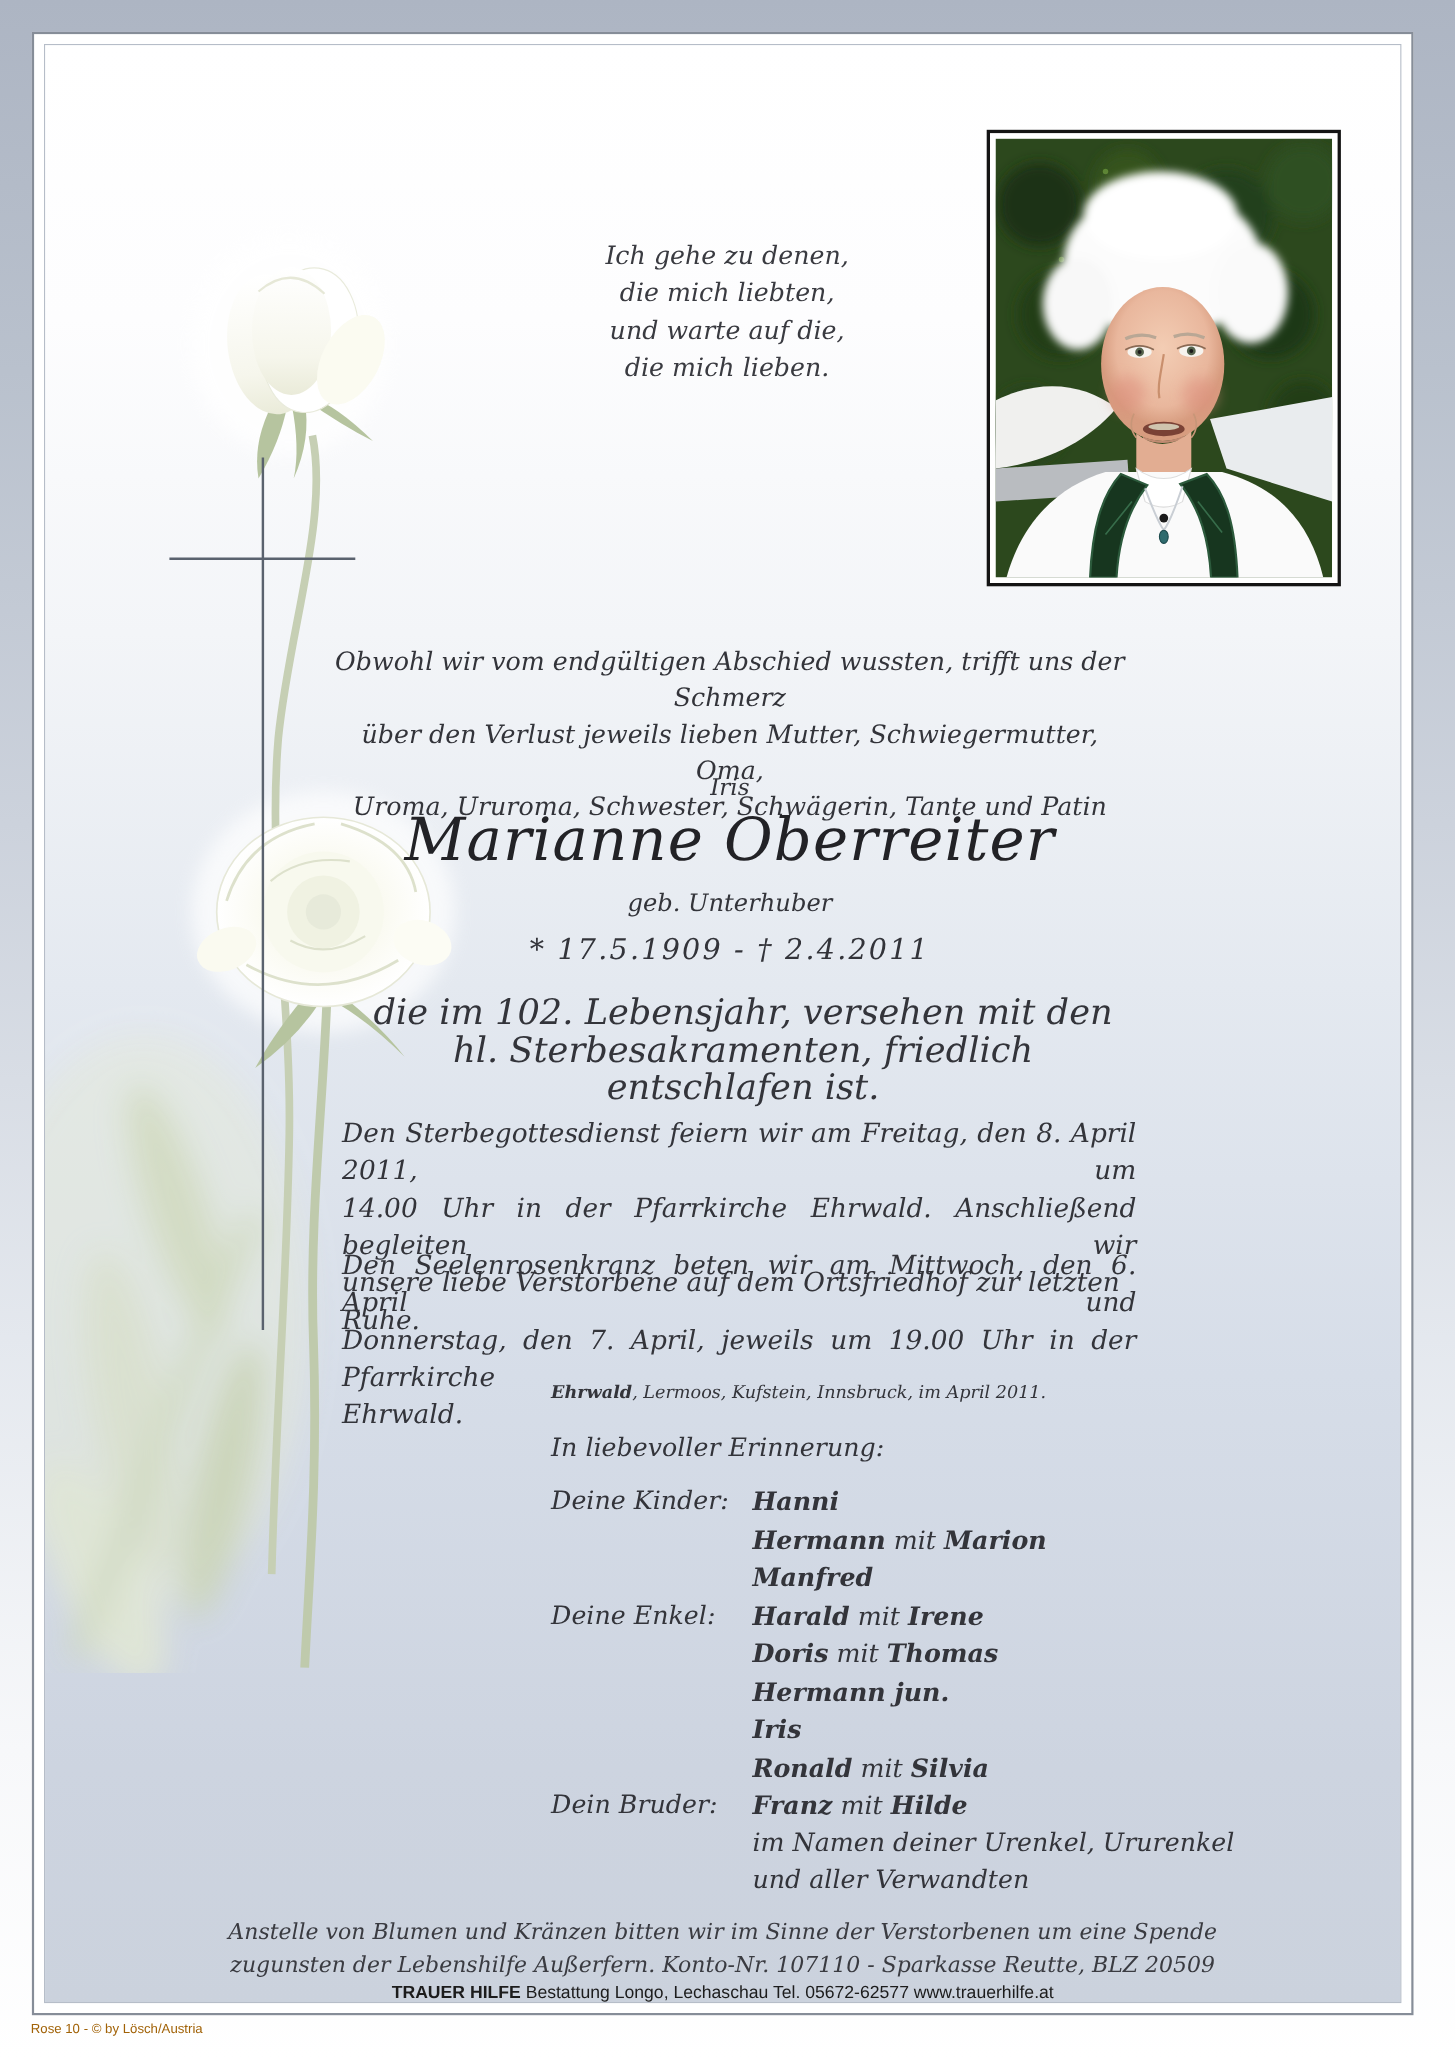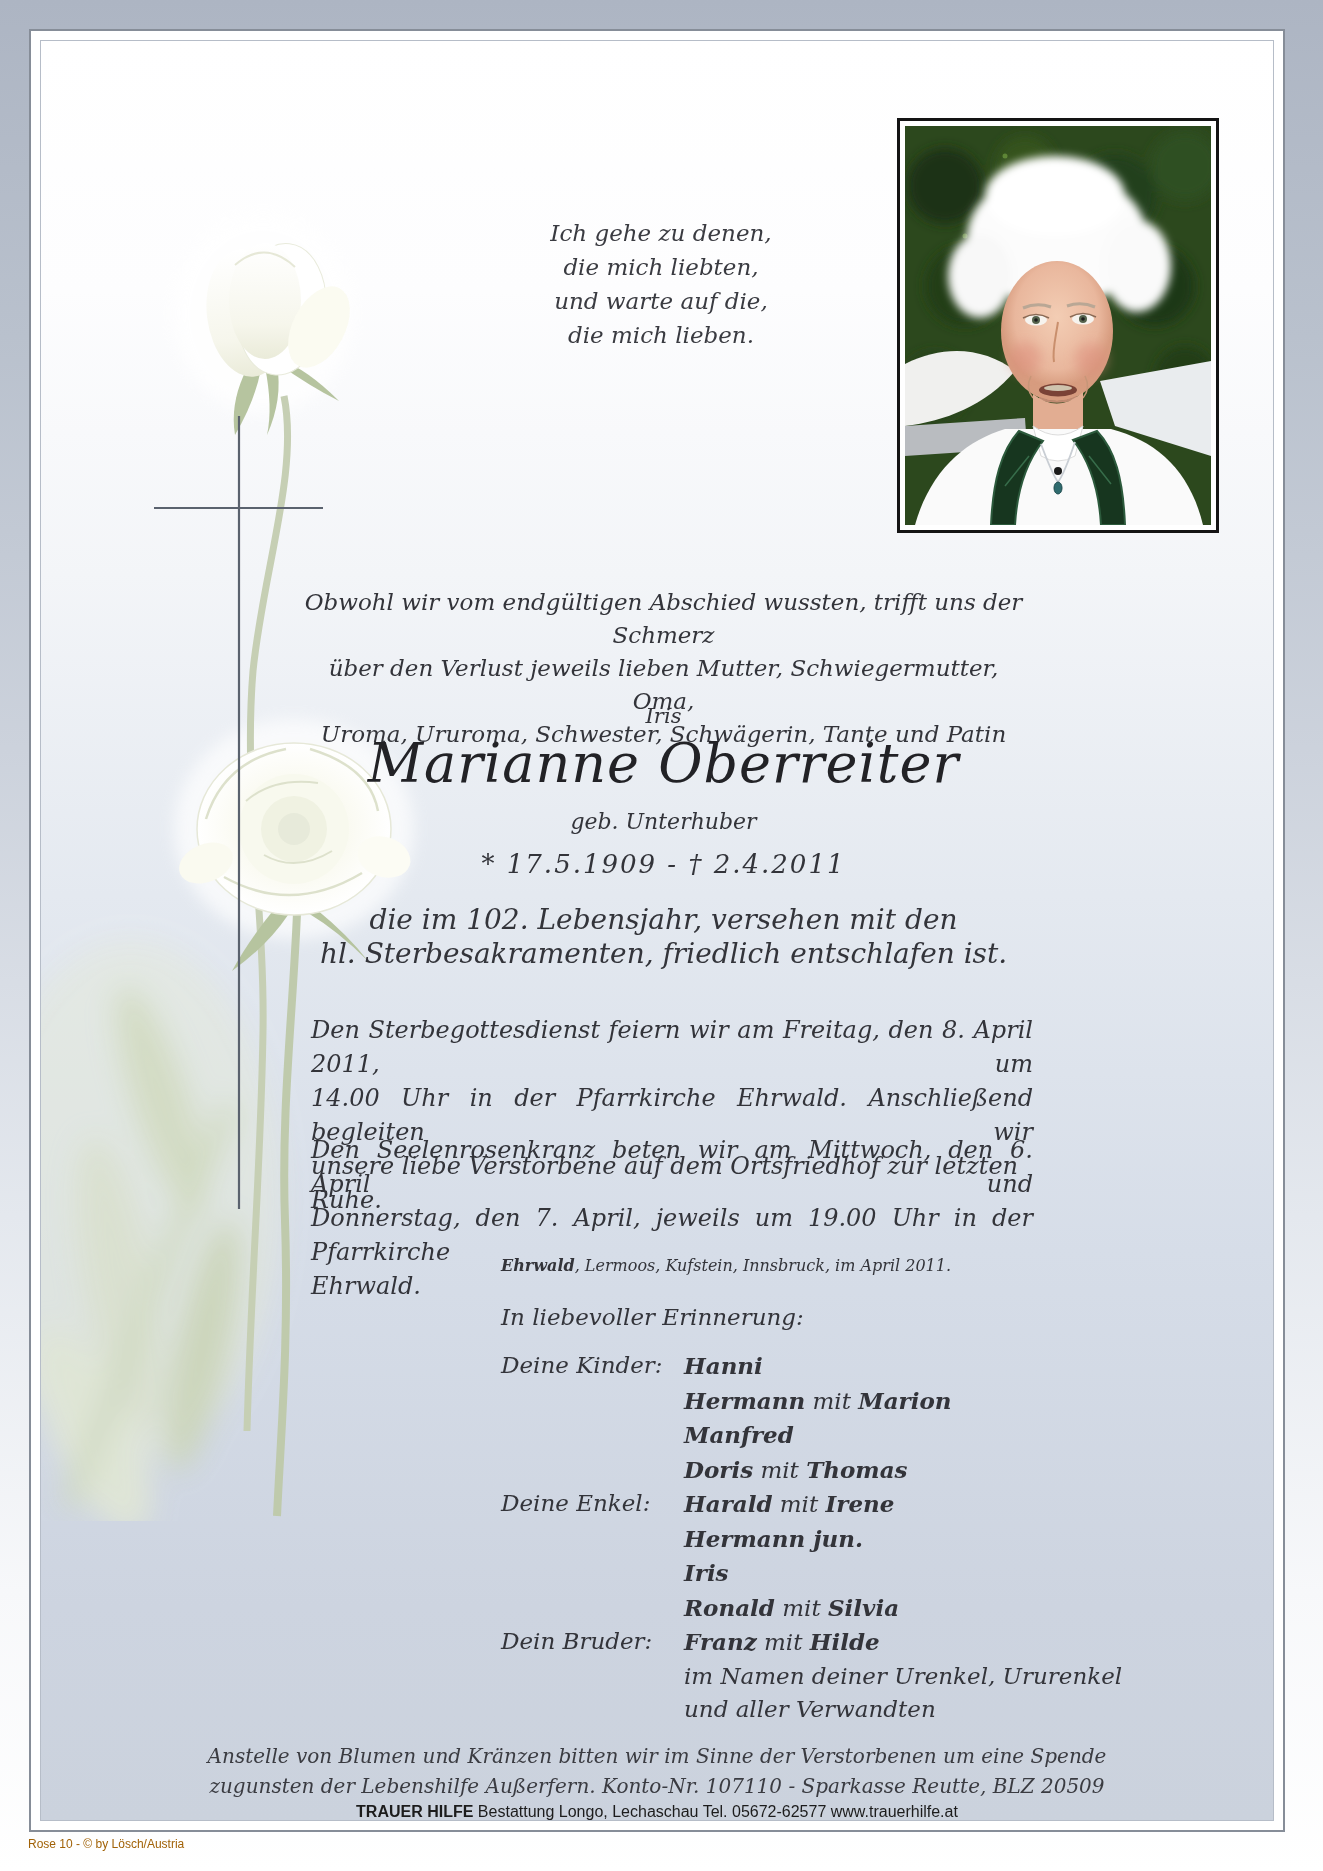--- a/index.html
+++ b/index.html
@@ -23,21 +23,21 @@
     border:3px solid #141414;background:#ffffff;padding:5px;
   }
   .txt{position:absolute;font-style:italic;color:#33343a;}
   .center{text-align:center;}
   .quote{left:270px;top:175px;width:700px;font-size:23px;line-height:34px;color:#3a3b41;}
   .intro{left:260px;top:545px;width:725px;font-size:23px;line-height:33px;}
   .salutation{left:260px;top:663px;width:725px;font-size:21px;}
   .deceased-name{left:260px;top:690px;width:725px;font-size:54px;line-height:66px;letter-spacing:1px;color:#222226;}
   .maiden-name{left:260px;top:768px;width:725px;font-size:22px;}
   .life-dates{left:260px;top:808px;width:725px;font-size:26px;letter-spacing:2px;}
-  .passing{left:260px;top:862px;width:725px;font-size:28px;line-height:34px;}
+  .passing{left:272px;top:862px;width:725px;font-size:32px;line-height:34px;}
   .service{left:270px;top:972px;width:722px;font-size:24px;line-height:34px;}
   .rosary{left:270px;top:1092px;width:722px;font-size:24px;line-height:34px;}
   .just{text-align:justify;text-align-last:justify;}
   .places{left:460px;top:1215px;width:700px;font-size:16px;}
   .remembrance{left:460px;top:1263px;width:600px;font-size:23px;}
   .family{left:460px;top:1308px;width:720px;font-size:23px;line-height:33.5px;}
   .fam-label{display:inline-block;width:183px;vertical-align:top;}
   .b{font-weight:700;}
   .donation{left:0;top:1700px;width:100%;font-size:20px;line-height:30px;color:#3a3b41;}
   .footer-line{position:absolute;left:0;top:1762px;width:100%;text-align:center;
@@ -256,24 +256,24 @@
         <div class="fam-row">
           <span class="fam-label">Deine Kinder:</span><span class="b">Hanni</span> <span></span> <span class="b"></span>
         </div>
         <div class="fam-row">
           <span class="fam-label"></span><span class="b">Hermann</span> <span>mit</span> <span class="b">Marion</span>
         </div>
         <div class="fam-row">
           <span class="fam-label"></span><span class="b">Manfred</span>
         </div>
         <div class="fam-row">
+          <span class="fam-label">Deine Enkel:</span><span class="b">Harald</span> <span>mit</span> <span class="b">Irene</span>
+        </div>
+        <div class="fam-row">
           <span class="fam-label"></span><span class="b">Doris</span> <span>mit</span> <span class="b">Thomas</span>
-        </div>
-        <div class="fam-row">
-          <span class="fam-label">Deine Enkel:</span><span class="b">Harald</span> <span>mit</span> <span class="b">Irene</span>
         </div>
         <div class="fam-row">
           <span class="fam-label"></span><span class="b">Hermann jun.</span>
         </div>
         <div class="fam-row">
           <span class="fam-label"></span><span class="b">Iris</span>
         </div>
         <div class="fam-row">
           <span class="fam-label"></span><span class="b">Ronald</span> <span>mit</span> <span class="b">Silvia</span>
         </div>

